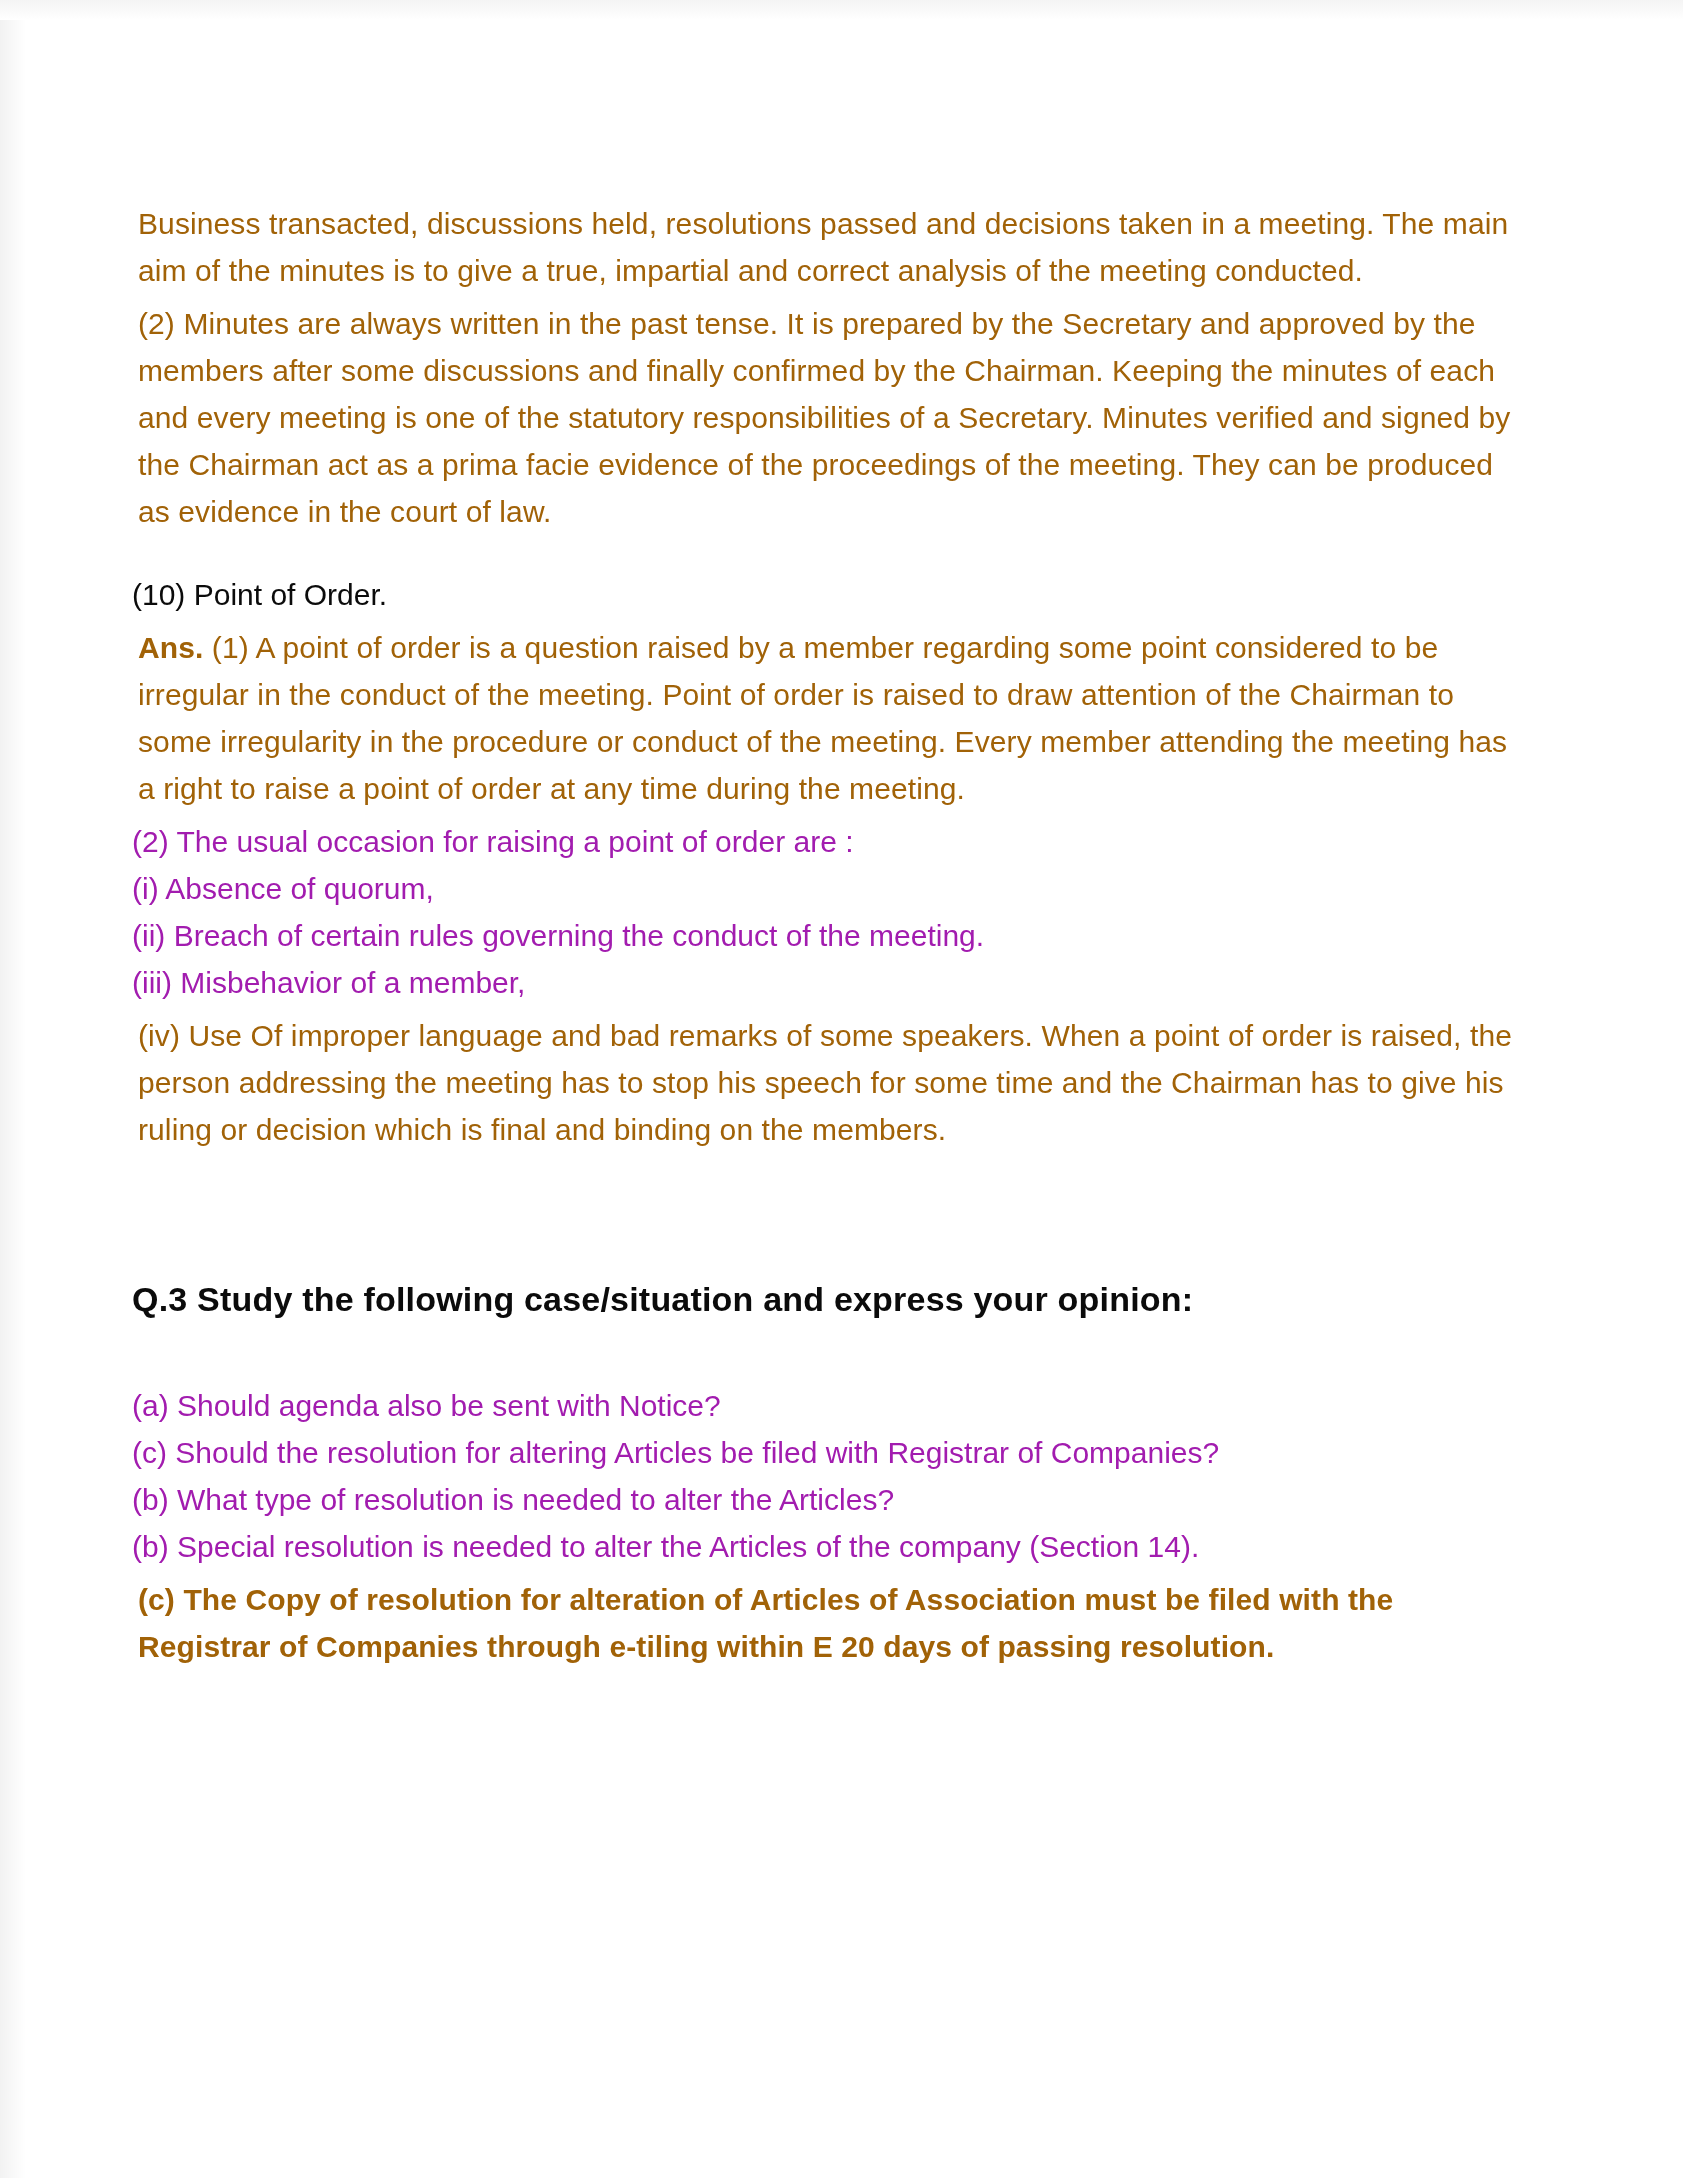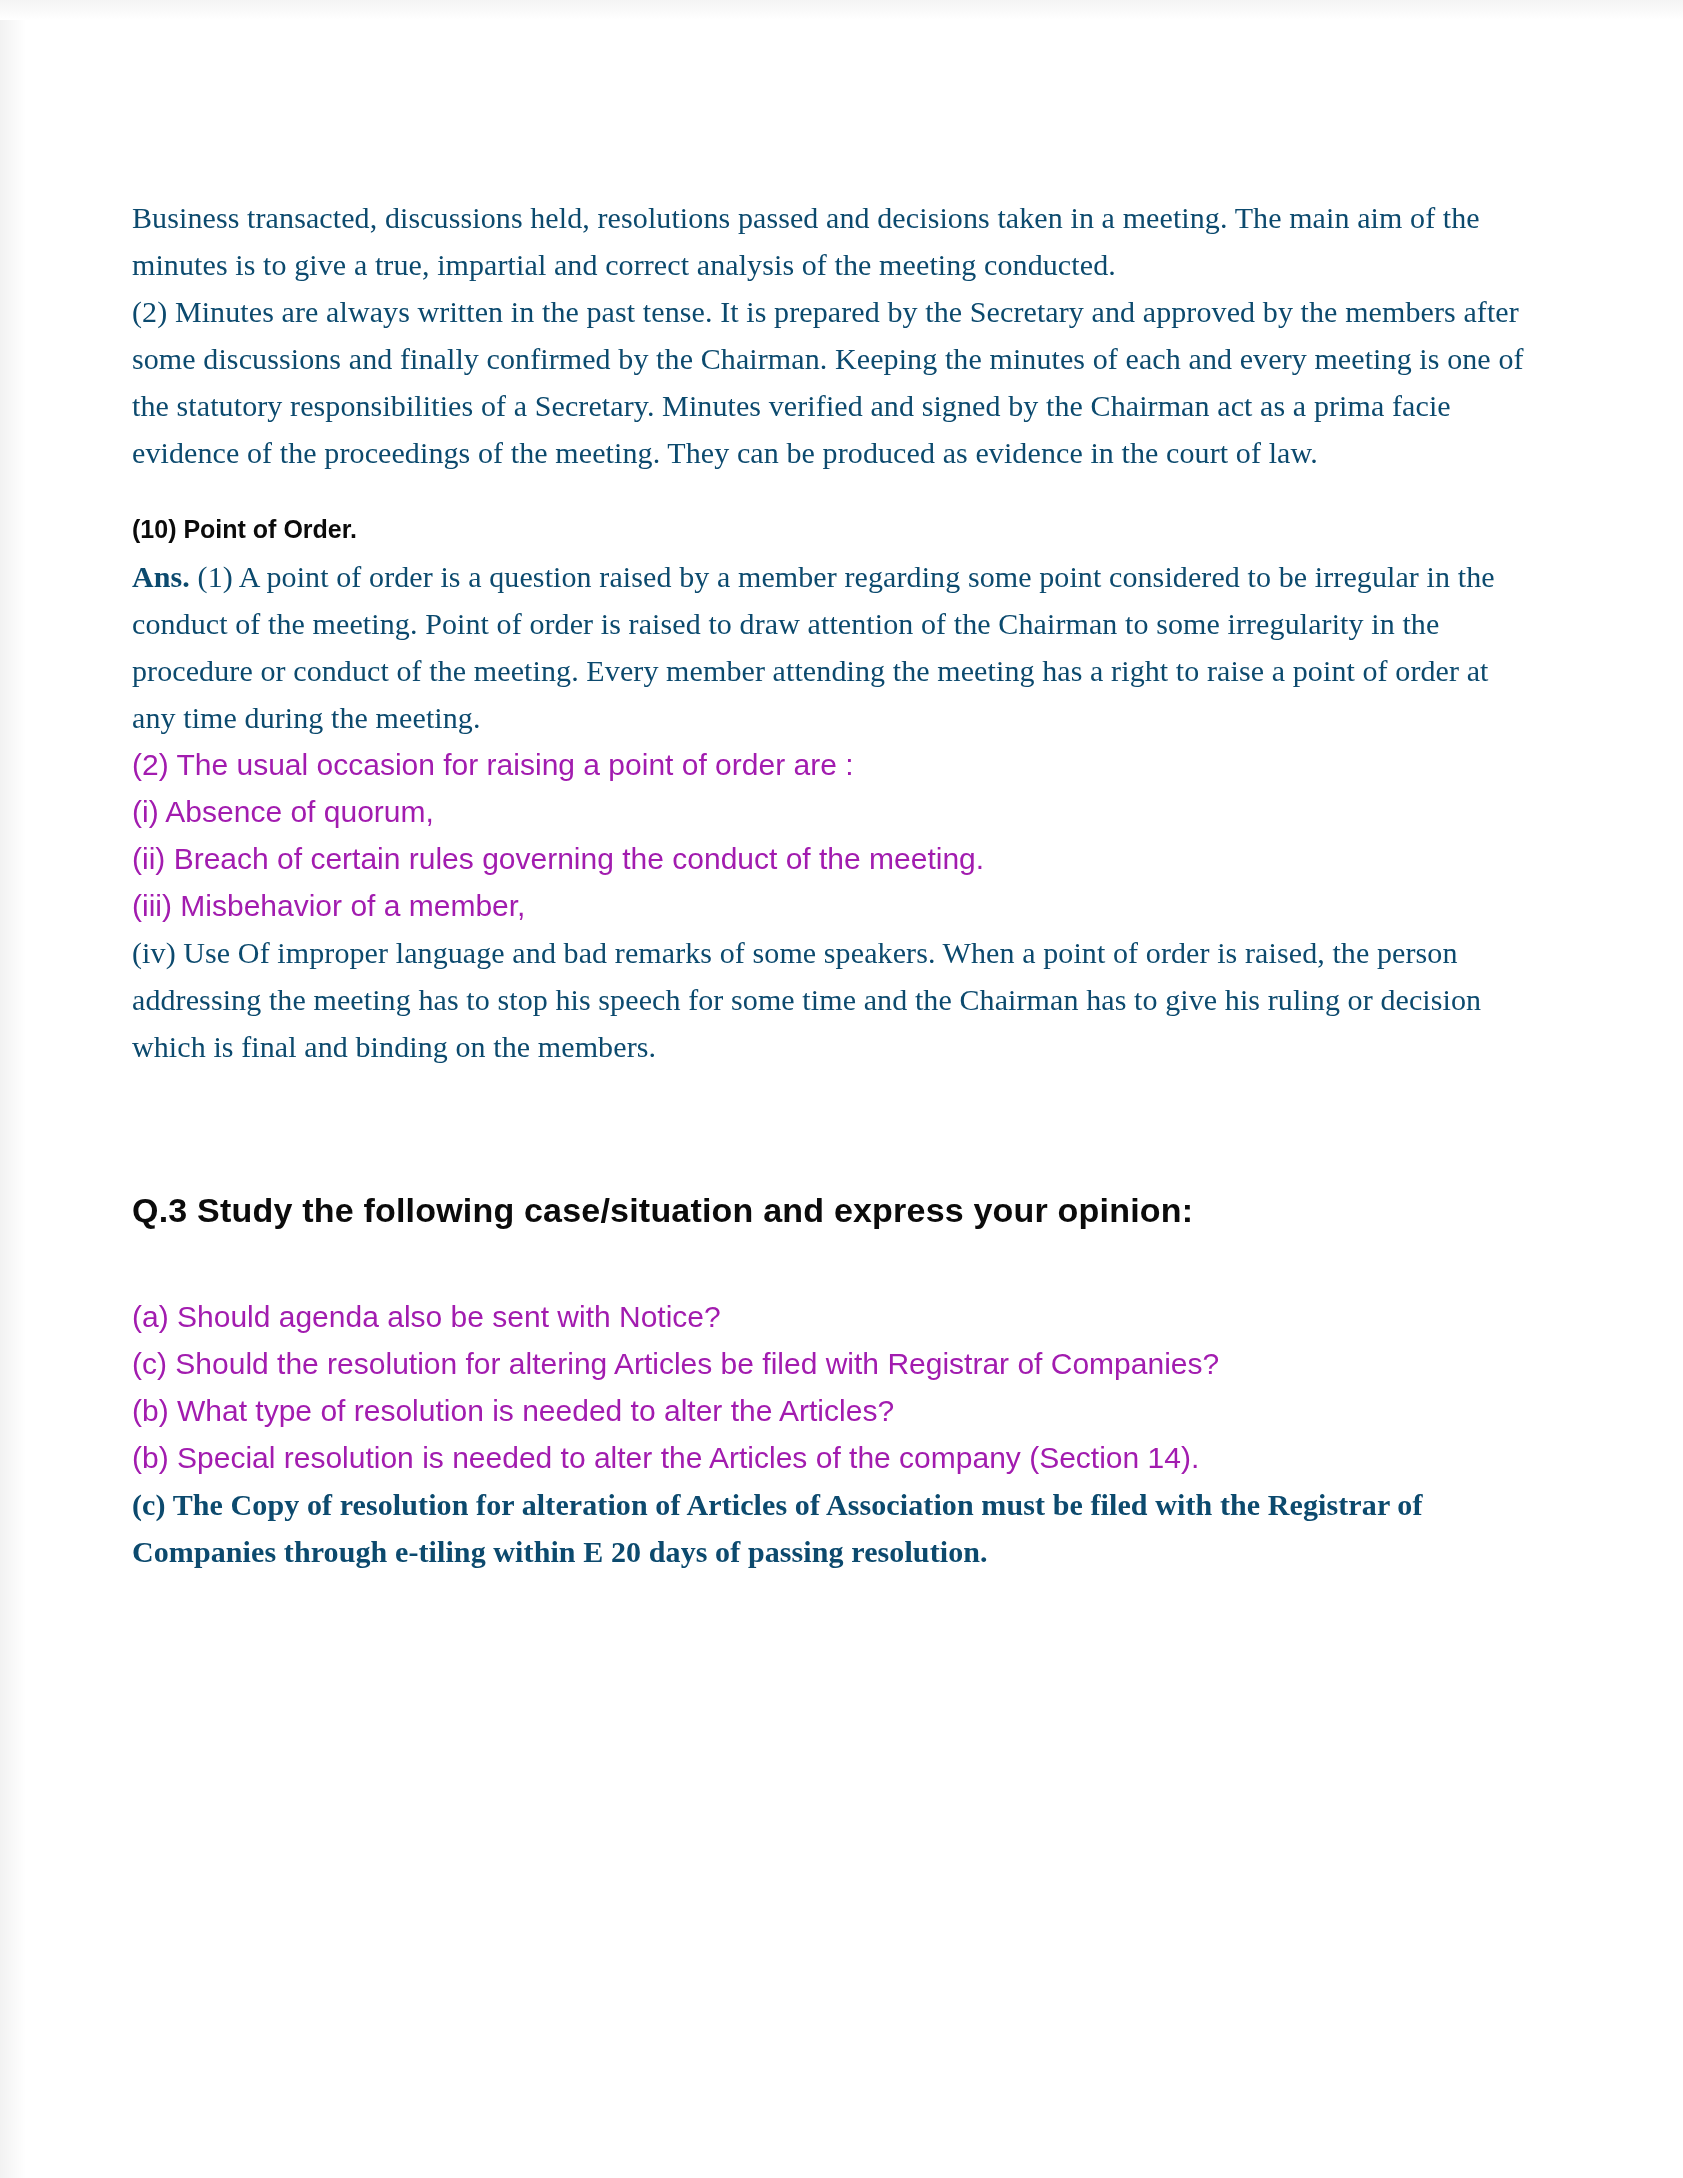--- a/index.html
+++ b/index.html
@@ -34,42 +34,41 @@
     background: linear-gradient(to bottom, #f4f4f4, #ffffff);
     pointer-events: none;
   }
   .text-column {
     position: absolute;
     left: 132px;
     top: 194px;
     width: 1406px;
   }
   p.para {
-    margin: 0;
+    margin: 6px;
     font-size: 30px;
     line-height: 47px;
-    color: #0c4a6e;
+    color: #a16207;
     letter-spacing: 0.1px;
     font-weight: 400;
     text-align: left;
     white-space: pre-wrap;
-    font-family: Liberation Serif, serif;
   }
   p.para.bold,
   span.bold {
     font-weight: 700;
   }
   .spacer-small { height: 30px; }
   .spacer-med   { height: 59px; }
   .spacer-large { height: 117px; }
   .heading {
     margin: 0;
-    font-size: 25px;
+    font-size: 30px;
     line-height: 47px;
-    font-weight: 700;
+    font-weight: 400;
     color: #0b0b0b;
   }
   .q-heading {
     margin: 0;
     font-size: 34px;
     line-height: 47px;
     font-weight: 700;
     color: #0b0b0b;
     letter-spacing: 0.2px;
   }

